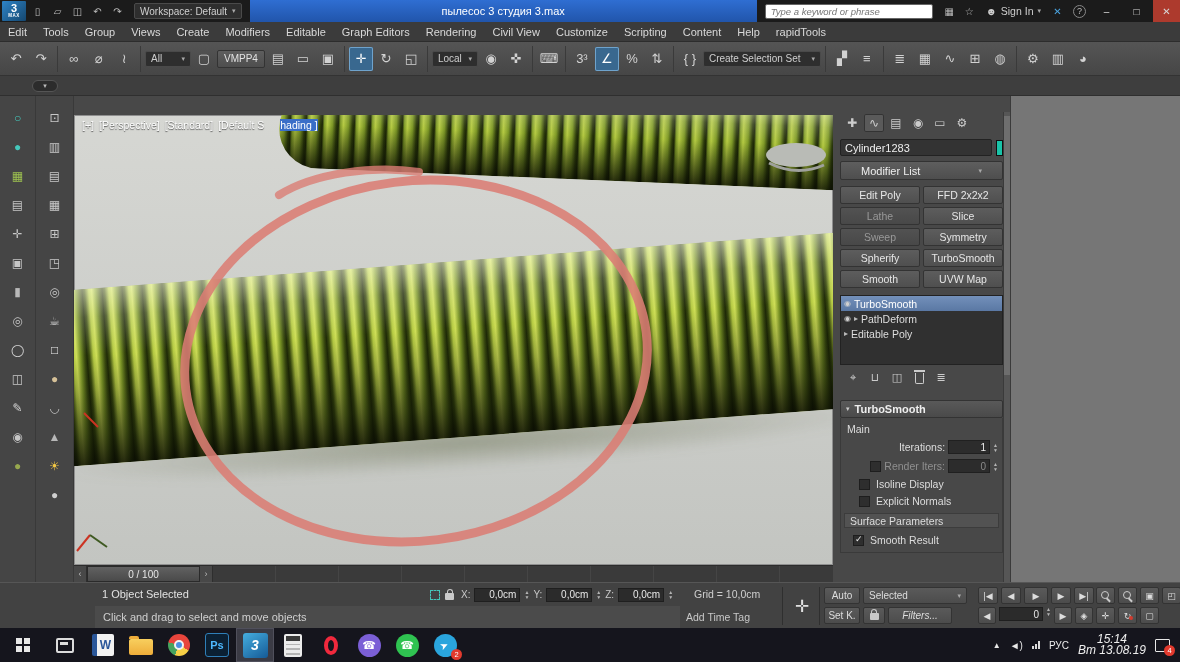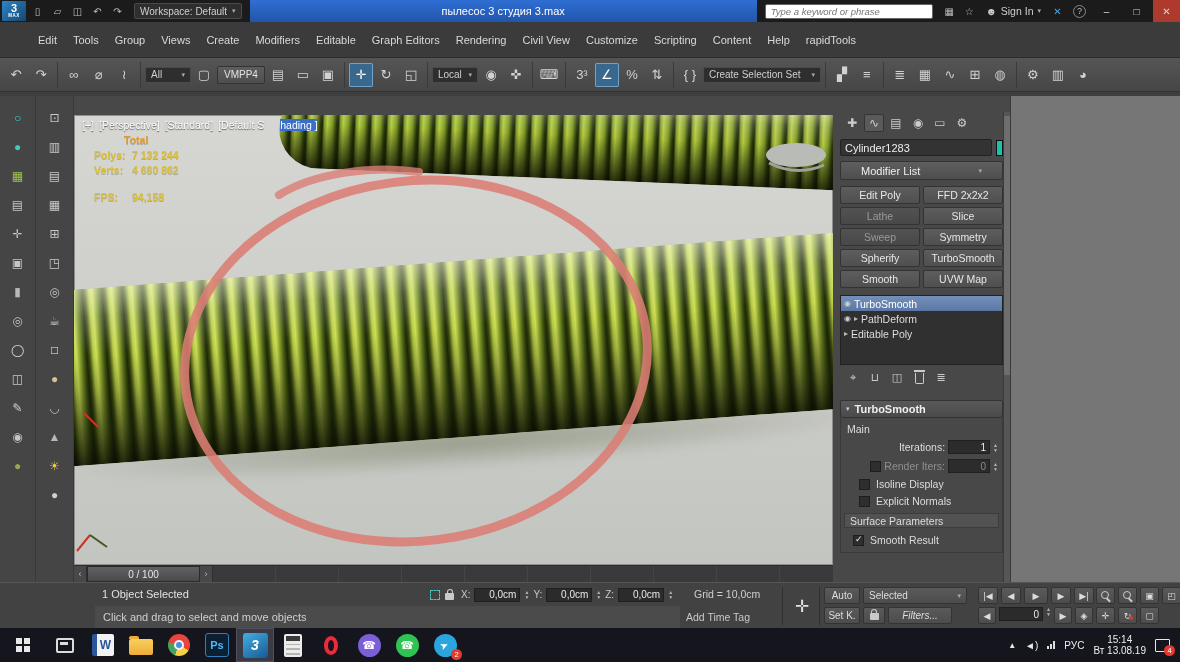--- a/index.html
+++ b/index.html
@@ -22,21 +22,21 @@
   .dd-ar{font-size:7px;color:#aaa;}
   .tb-file{flex:1;height:22px;background:linear-gradient(#2f6ed2,#2155ab);color:#fff;font-size:11px;display:flex;
     align-items:center;justify-content:center;white-space:nowrap;overflow:hidden;}
   .tb-search{width:168px;height:15px;border:1px solid #666;border-radius:2px;background:#fff;font-style:italic;
     font-size:9.5px;color:#777;padding:0 5px;margin:0 5px;font-family:inherit;}
   .tb-signin{display:flex;align-items:center;gap:4px;color:#cfcfcf;font-size:10.5px;padding:0 5px;white-space:nowrap;}
   .win-btn{width:27px;height:22px;display:flex;align-items:center;justify-content:center;color:#d8d8d8;font-size:10px;}
   .win-btn.close{background:#ad3a2d;}
 
   
-  #menubar{height:36px;background:#3b3b3b;border-bottom:1px solid #2d2d2d;display:flex;align-items:center;padding-left:30px;}
+  #menubar{height:20px;background:#3b3b3b;border-bottom:1px solid #2d2d2d;display:flex;align-items:center;padding-left:0;}
   .menu-item{padding:0 8px;font-size:11px;color:#d9d9d9;height:100%;display:flex;align-items:center;white-space:nowrap;}
 
   
   #main-toolbar{height:34px;background:linear-gradient(#555,#464646);border-bottom:1px solid #333;display:flex;
     align-items:center;padding:0 4px;gap:1px;}
   .tb-ico{width:24px;height:24px;display:flex;align-items:center;justify-content:center;font-size:13px;color:#d2d2d2;border-radius:2px;}
   .tb-ico.active{background:#39688f;box-shadow:inset 0 0 0 1px #6fa3cc;color:#fff;}
   .vsep{width:1px;height:26px;background:#3a3a3a;margin:0 3px;}
   .tb-txtbtn{height:18px;padding:0 6px;background:linear-gradient(#5e5e5e,#4e4e4e);border:1px solid #333;border-radius:2px;
     font-size:10px;color:#e2e2e2;display:flex;align-items:center;white-space:nowrap;}
@@ -208,21 +208,21 @@
   .ic-tg{background:#2aa5dd;}
   .ic-tg span{display:inline-block;transform:rotate(-25deg);font-size:10px;margin-left:-2px;}
   .badge{position:absolute;right:2px;bottom:2px;min-width:11px;height:11px;border-radius:6px;background:#e23a2e;color:#fff;
     font-size:7.5px;display:flex;align-items:center;justify-content:center;padding:0 2px;}
   #tray{margin-left:auto;display:flex;align-items:center;gap:9px;padding-right:10px;color:#eee;}
   .tr-ic{font-size:8px;color:#e8e8e8;}
   .net{display:flex;align-items:flex-end;gap:1px;height:8px;}
   .net i{width:2px;background:#ddd;display:inline-block;}
   .net i:nth-child(1){height:3px;}.net i:nth-child(2){height:5px;}.net i:nth-child(3){height:8px;}
   #tray-lang{font-size:10px;}
-  #clock{font-size:10px;text-align:center;line-height:11px;}
+  #clock{font-size:12px;text-align:center;line-height:11px;font-style:italic;}
   .notif{width:15px;height:13px;border:1.5px solid #e8e8e8;border-radius:1px;position:relative;}
   .notif .badge{right:-6px;bottom:-5px;}
 </style>
 </head>
 <body>
 
 <div id="app">
 
   <div id="titlebar">
     <div class="logo">
@@ -382,32 +382,20 @@
           <path d="M16 420 l-13 16" stroke="#cc3322" stroke-width="2"></path>
           <path d="M16 420 l17 12" stroke="#3f5a22" stroke-width="2"></path>
         </svg>
         <div class="vp-label" id="vp-label">
             <span class="seg">[+]</span>
             <span class="seg">[Perspective]</span>
             <span class="seg">[Standard]</span>
             <span class="seg" style="margin-right: 16px;">[Default S</span>
             <span class="seg hl">hading ]</span>
           </div>
-        <div class="vp-stats">
-          <div class="stat total">Total</div>
-          <div class="stat">
-            <span class="sl">Polys:</span><span class="sv">7 132 244</span>
-          </div>
-          <div class="stat">
-            <span class="sl">Verts:</span><span class="sv">4 660 862</span>
-          </div>
-          <div class="stat fps">
-            <span class="sl">FPS:</span><span class="sv">94,158</span>
-          </div>
-        </div>
       </div>
       <div id="timeslider">
         <div class="ts-btn">‹</div>
         <div class="ts-handle">0 / 100</div>
         <div class="ts-btn">›</div>
         <div class="ts-track"></div>
       </div>
     </div>
 
     <div id="cmd-wrap">

